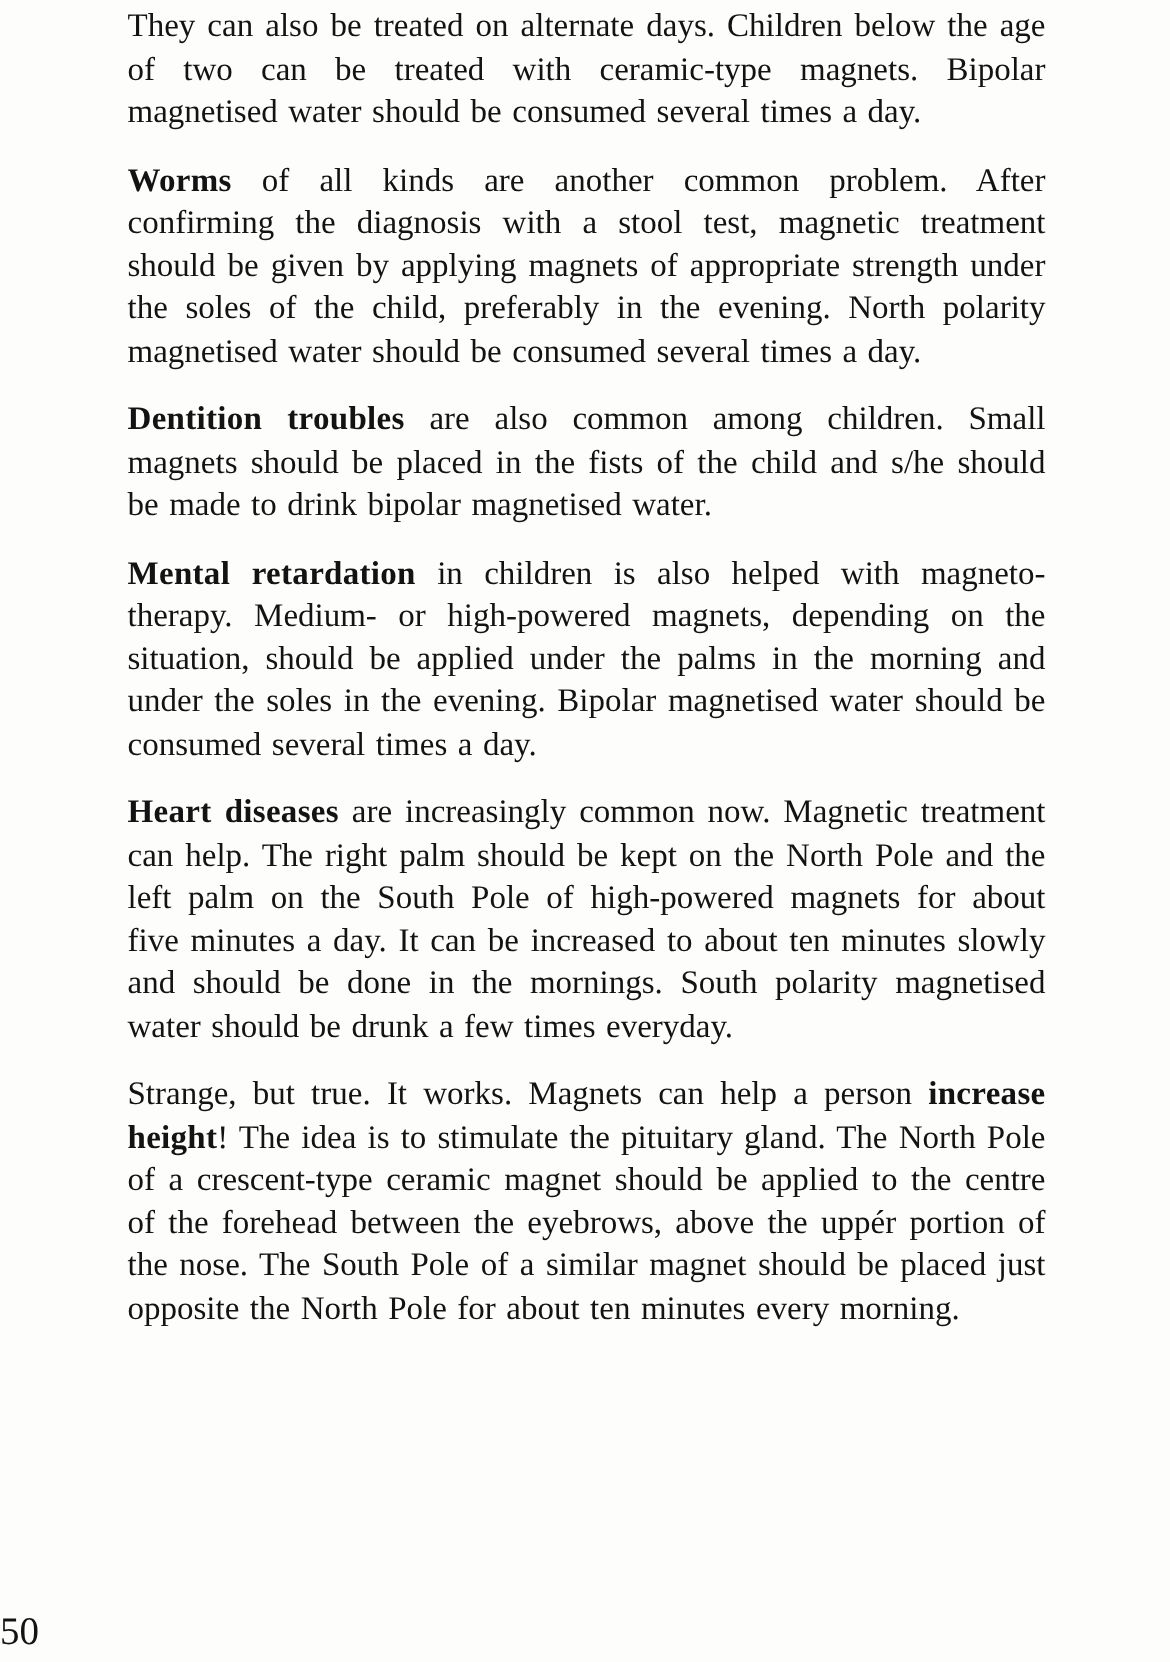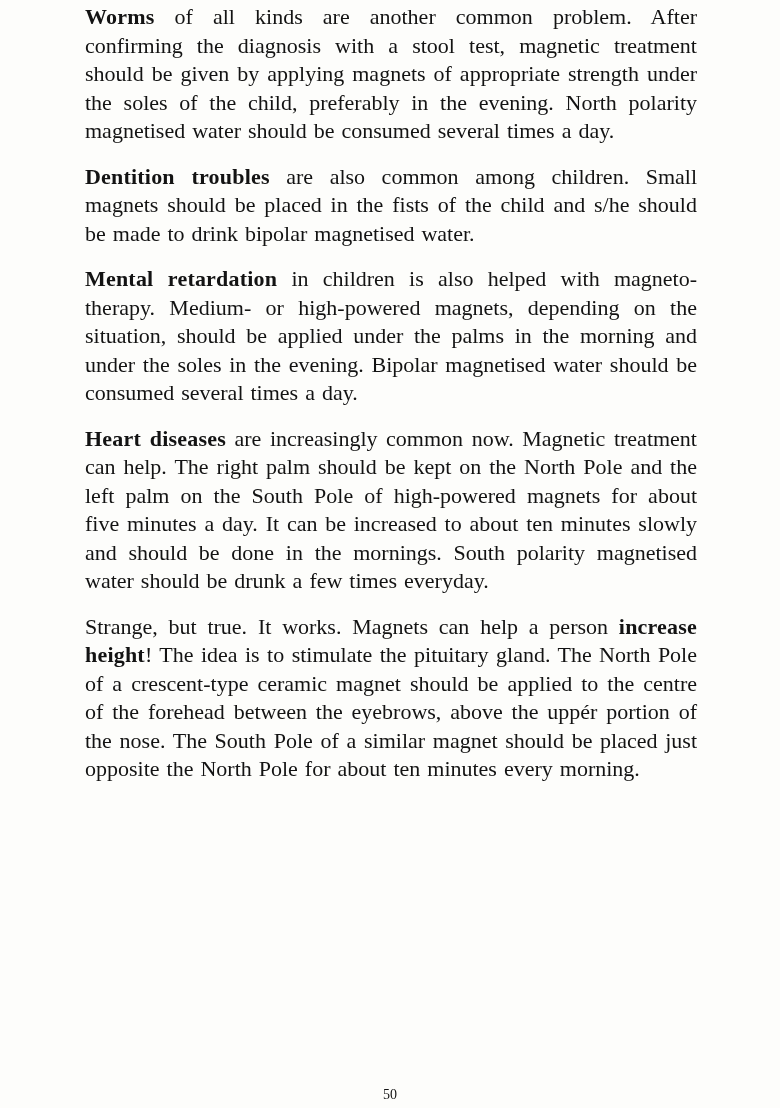--- a/index.html
+++ b/index.html
@@ -26,30 +26,31 @@
     text-align: justify;
     word-spacing: 1.5px;
   }
   .run { font-weight: normal; }
   .run.bold { font-weight: bold; letter-spacing: 0.2px; font-family: Liberation Serif, serif; }
   .page-number {
     position: absolute;
     left: 0;
     bottom: 5px;
     width: 100%;
-    text-align: center;
-    font-size: 14px;
+    text-align: left;
+    font-size: 26px;
     color: #131313;
   }
 </style>
 </head>
 <body>
 
 <div class="page">
 
+  <p class="para"><span class="run">They can also be treated on alternate days. Children below the age of two can be treated with ceramic-type magnets. Bipolar magnetised water should be consumed several times a day.</span></p>
 
   <p class="para"><span class="run bold">Worms</span><span class="run"> of all kinds are another common problem. After confirming the diagnosis with a stool test, magnetic treatment should be given by applying magnets of appropriate strength under the soles of the child, preferably in the evening. North polarity magnetised water should be consumed several times a day.</span></p>
 
   <p class="para"><span class="run bold">Dentition troubles</span><span class="run"> are also common among children. Small magnets should be placed in the fists of the child and s/he should be made to drink bipolar magnetised water.</span></p>
 
   <p class="para"><span class="run bold">Mental retardation</span><span class="run"> in children is also helped with magneto-therapy. Medium- or high-powered magnets, depending on the situation, should be applied under the palms in the morning and under the soles in the evening. Bipolar magnetised water should be consumed several times a day.</span></p>
 
   <p class="para"><span class="run bold">Heart diseases</span><span class="run"> are increasingly common now. Magnetic treatment can help. The right palm should be kept on the North Pole and the left palm on the South Pole of high-powered magnets for about five minutes a day. It can be increased to about ten minutes slowly and should be done in the mornings. South polarity magnetised water should be drunk a few times everyday.</span></p>
 
   <p class="para"><span class="run">Strange, but true. It works. Magnets can help a person </span><span class="run bold">increase height</span><span class="run">! The idea is to stimulate the pituitary gland. The North Pole of a crescent-type ceramic magnet should be applied to the centre of the forehead between the eyebrows, above the uppér portion of the nose. The South Pole of a similar magnet should be placed just opposite the North Pole for about ten minutes every morning.</span></p>

